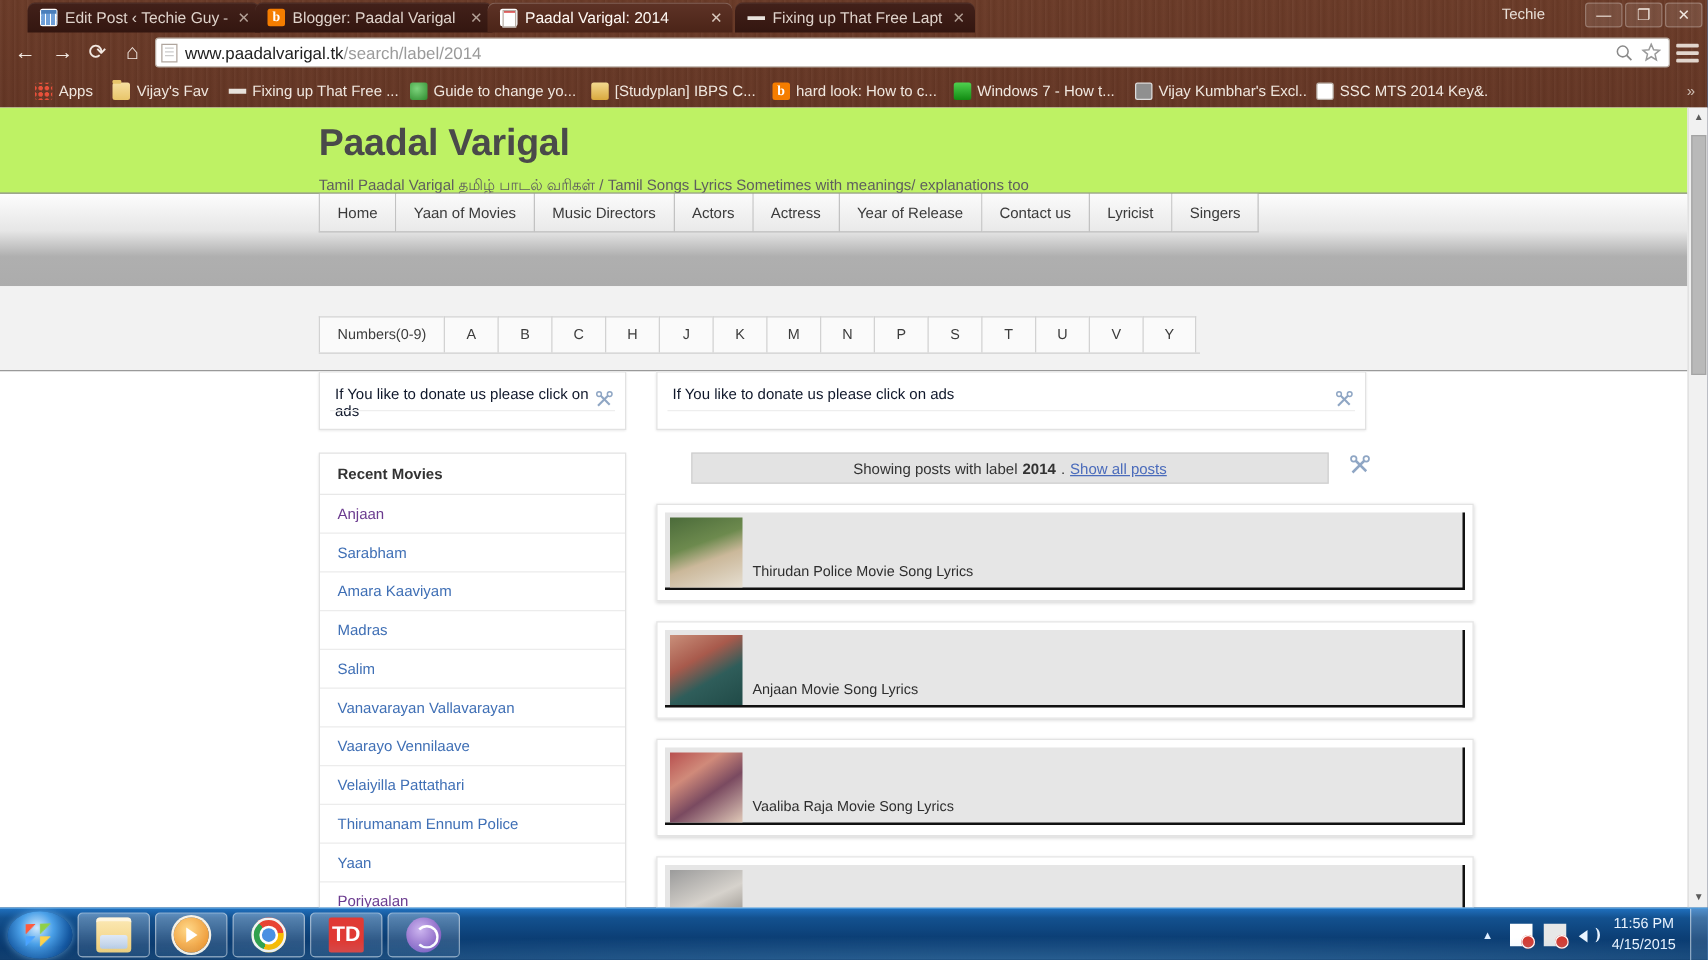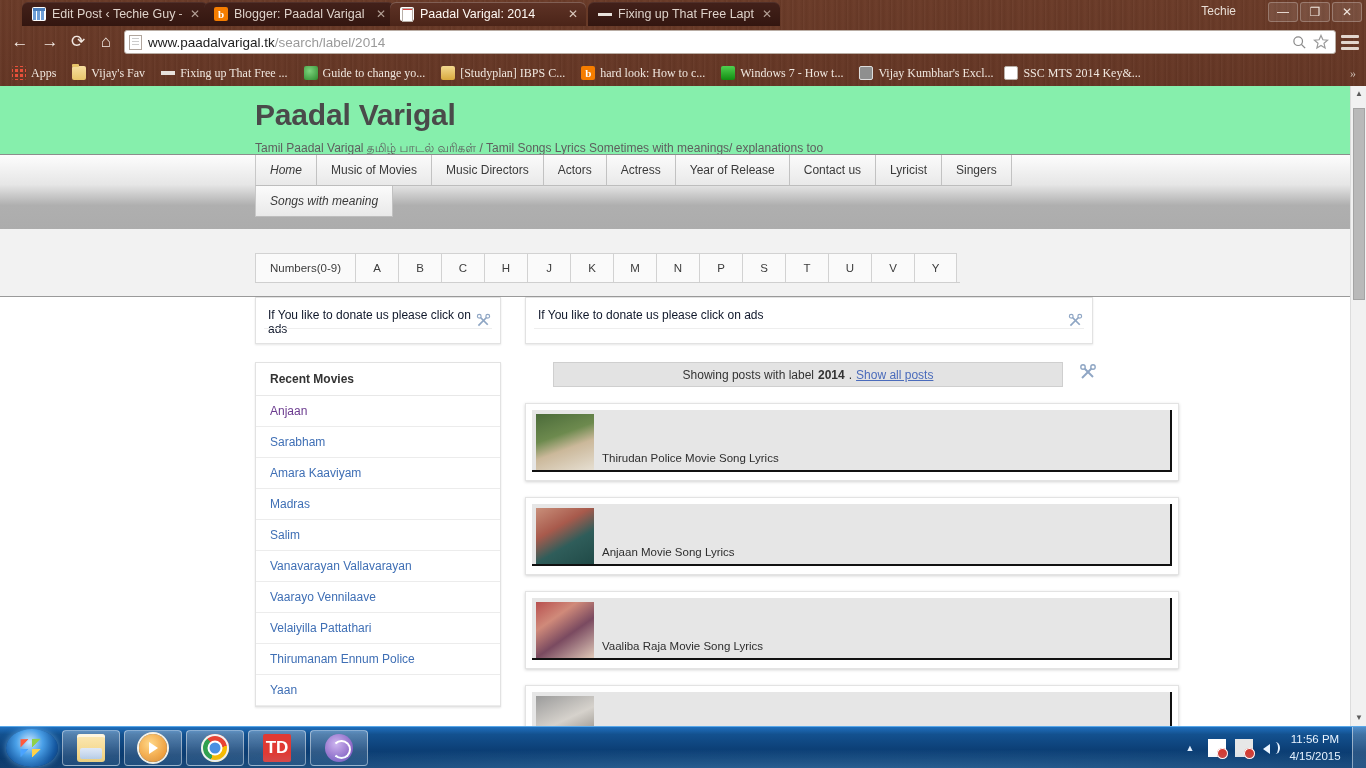--- a/index.html
+++ b/index.html
@@ -87,22 +87,22 @@
   .omni-page::after{content:"";position:absolute;left:2px;top:2px;right:2px;height:1px;
     box-shadow:0 0 0 0 #ccc,0 3px 0 #ccc,0 6px 0 #ccc;background:#ccc;}
   .omni-url { flex:1; font-size:13.5px; color:#9a9a9a; white-space:nowrap; }
   .omni-url b { color:#202020; font-weight:normal; }
   .omni-icons { display:flex; gap:6px; align-items:center; padding-right:2px; }
   .hamburger { position:absolute; right:6px; top:32px; width:20px; height:20px; }
   .hamburger i { display:block; height:3px; background:#e2d6cd; margin:3px 1px; border-radius:1px;}
   
   .bookmarks {
     position:absolute; left:0; top:60px; width:1366px; height:26px;
-    display:flex; align-items:center; gap:0px; padding-left:4px;
-    font-size:12px; color:#f0e7df; white-space:nowrap;font-family:Liberation Serif, serif;
+    display:flex; align-items:center; gap:0px; padding-left:20px;
+    font-size:12px; color:#f0e7df; white-space:nowrap;
   }
   .bm { display:flex; align-items:center; gap:5px; padding:2px 8px; max-width:145px; overflow:hidden;}
   .bm .bico { width:14px; height:14px; flex:0 0 14px; position:relative; border-radius:2px;}
   .bi-apps{background:
      radial-gradient(circle,#e8503a 2px,transparent 2px) 2px 2px/5px 5px repeat;}
   .bi-folder{background:linear-gradient(180deg,#f6dfa0,#e8c56a);border-radius:2px;}
   .bi-folder::before{content:"";position:absolute;left:0;top:-2px;width:7px;height:3px;background:#e8c56a;border-radius:1px;}
   .bi-line{background:transparent;}
   .bi-line::after{content:"";position:absolute;left:0;top:5px;width:14px;height:4px;background:#e8e2dc;}
   .bi-globe{background:radial-gradient(circle at 40% 35%,#7dd47d,#2e8b2e);border-radius:50%;}
@@ -114,39 +114,39 @@
   .bi-photo{background:#8f8f8f;border:1px solid #ddd;}
   .bi-white{background:#fff;border:1px solid #b9b0a8;}
   .bm-overflow{position:absolute;right:10px;top:6px;color:#cdbdb2;font-size:12px;}
   
   #page {
     position:absolute; left:0; top:86px; width:1366px; height:640px;
     background:#ffffff; overflow:hidden;
   }
   .pg-inner{position:absolute;left:0;top:0;width:1350px;}
   
-  .site-head { padding: 12px 0 0 255px; background:#86efac; }
+  .site-head { padding: 12px 0 0 255px; background:#bef264; }
   .site-title { font-size:30px; color:#4a4a4a; font-weight:bold; letter-spacing:-0.2px;}
   .site-sub { font-size:12px; color:#5e5e5e; margin-top:9px; }
   
   .navband {
     position:absolute; left:0; top:68px; width:1350px; height:75px;
     background: linear-gradient(180deg,#fdfdfd 0%, #e6e6e6 40%, #afafaf 68%, #acacac 100%);
     border-top:1px solid #8d8d8d;
   }
   .navrow { position:absolute; left:255px; top:0; display:flex; }
   .navrow2 { position:absolute; left:255px; top:31px; display:flex; }
   .navitem {
     height:31px; padding:0 14px; font-size:12px; color:#3a3a3a;
     display:flex; align-items:center; justify-content:center;
     background: linear-gradient(180deg,#fbfbfb,#e9e9e9);
     border-right:1px solid #c2c2c2;
     border-bottom:1px solid #bdbdbd;
   }
-  .navitem:first-child{border-left:1px solid #c8c8c8;font-style:italic;}
+  .navitem:first-child{border-left:1px solid #c8c8c8;}
   .nav-gadget { position:absolute; left:1078px; top:188px; }
   
   .alphaband {
     position:absolute; left:0; top:143px; width:1350px; height:68px; background:#f2f2f2;
   }
   .alpharow { position:absolute; left:255px; top:24px; display:flex; }
   .alphaitem {
     height:29px; min-width:43px; padding:12px 10px; font-size:11.5px; color:#3c3c3c;
     display:flex; align-items:center; justify-content:center;
     background:#fafafa; border:1px solid #d2d2d2; border-bottom:none;
@@ -368,31 +368,28 @@
     <div class="pg-inner">
 
       <div class="site-head">
         <div class="site-title">Paadal Varigal</div>
         <div class="site-sub">Tamil Paadal Varigal தமிழ் பாடல் வரிகள் / Tamil Songs Lyrics Sometimes with meanings/ explanations too</div>
       </div>
 
       <div class="navband">
         <div class="navrow">
           <div class="navitem">Home</div>
-          <div class="navitem">Music of Movies</div>
+          <div class="navitem">Yaan of Movies</div>
           <div class="navitem">Music Directors</div>
           <div class="navitem">Actors</div>
           <div class="navitem">Actress</div>
           <div class="navitem">Year of Release</div>
           <div class="navitem">Contact us</div>
           <div class="navitem">Lyricist</div>
           <div class="navitem">Singers</div>
-        </div>
-        <div class="navrow2">
-          <div class="navitem">Songs with meaning</div>
         </div>
       </div>
 
       <div class="nav-gadget">
         <svg width="20" height="20" viewBox="0 0 20 20">
           <g stroke="#8fa6c4" stroke-width="2" fill="none">
             <line x1="4" y1="16" x2="15" y2="5"></line>
               <line x1="15" y1="15" x2="5" y2="5"></line>
           </g>
           <circle cx="5" cy="5" r="2.2" fill="#fff" stroke="#8fa6c4" stroke-width="1.4"></circle>
@@ -455,20 +452,21 @@
             <div class="rm-item visited">Anjaan</div>
             <div class="rm-item">Sarabham</div>
             <div class="rm-item">Amara Kaaviyam</div>
             <div class="rm-item">Madras</div>
             <div class="rm-item">Salim</div>
             <div class="rm-item">Vanavarayan Vallavarayan</div>
             <div class="rm-item">Vaarayo Vennilaave</div>
             <div class="rm-item">Velaiyilla Pattathari</div>
             <div class="rm-item">Thirumanam Ennum Police</div>
             <div class="rm-item">Yaan</div>
+            <div class="rm-item visited">Poriyaalan</div>
 
           </div>
         </div>
 
         <div class="col-main">
           <div class="widget ad-widget">
             <div class="ad-text">If You like to donate us please click on ads</div>
             <div class="ad-line"></div>
             <div class="ad-gadget">
               <svg width="17" height="17" viewBox="0 0 20 20">

